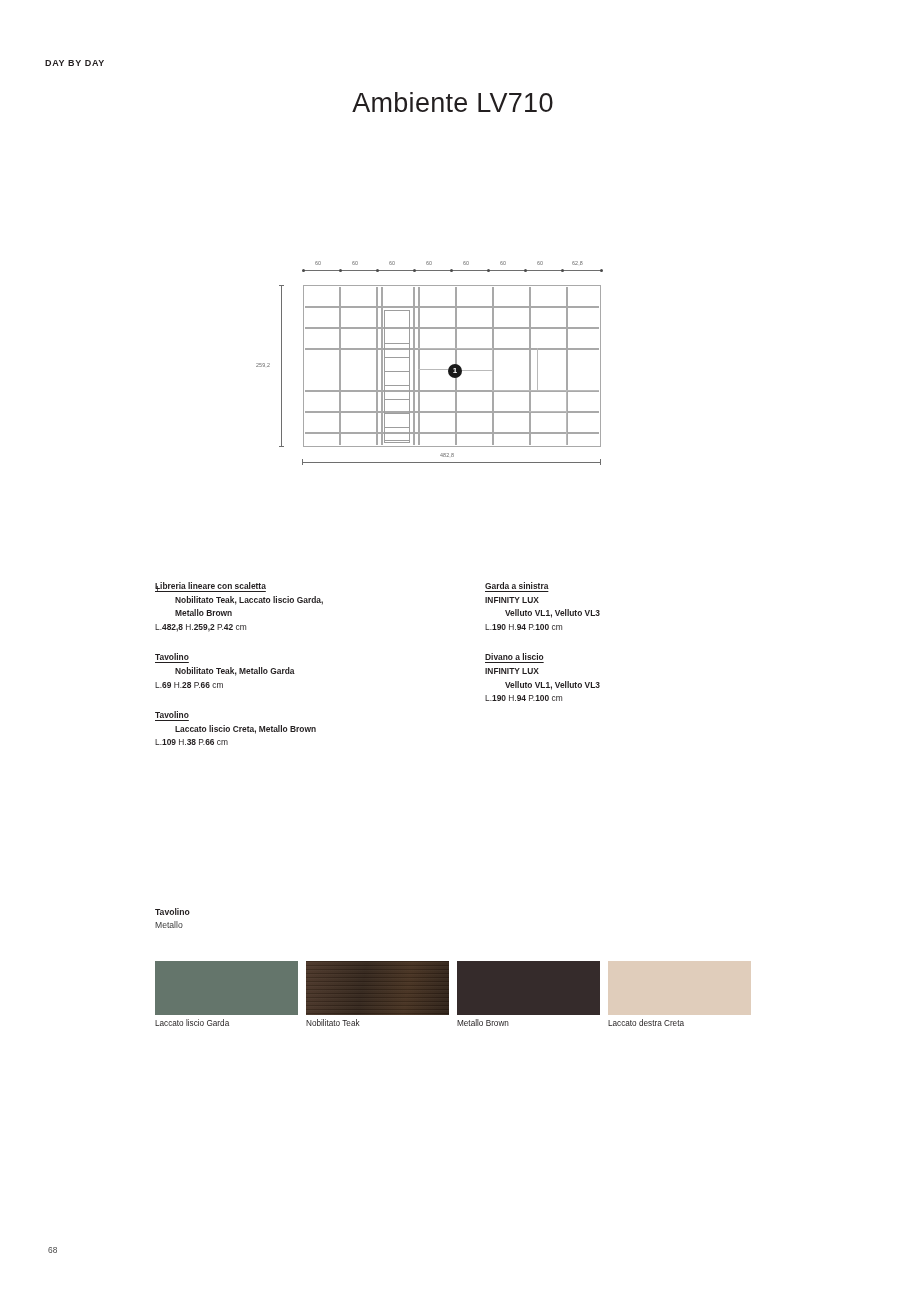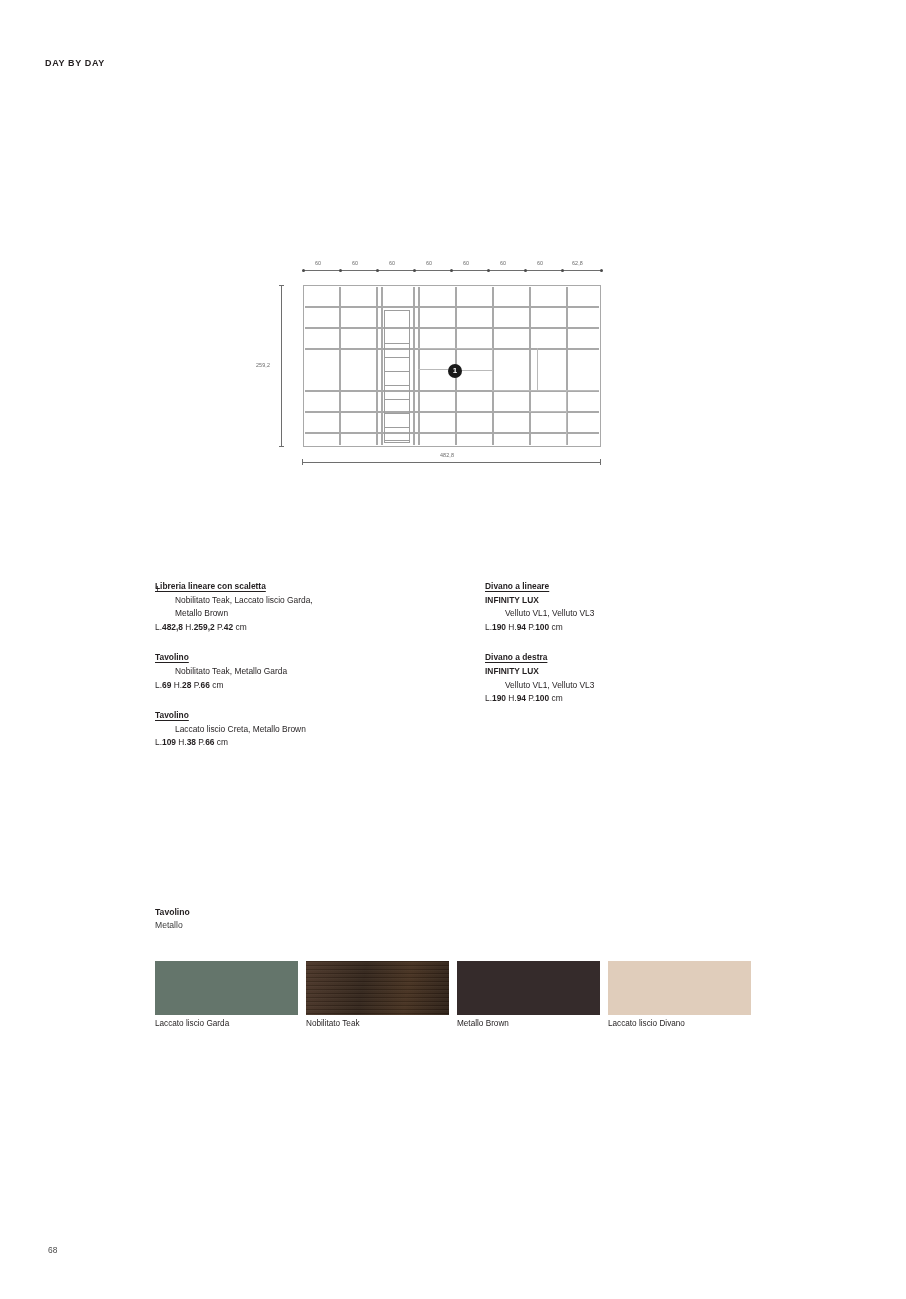--- a/index.html
+++ b/index.html
@@ -52,21 +52,21 @@
   
   .items{position:absolute;left:155px;top:580px;width:620px;}
   .col{position:absolute;top:0;font-size:8.4px;line-height:13.6px;color:#231f20;}
   .col-left{left:0;width:300px;}
   .col-right{left:330px;width:280px;}
   .itemnum{position:absolute;left:0;top:4px;font-size:8.4px;color:#231f20;}
   .block{margin-bottom:17px;}
   .block:last-child{margin-bottom:0;}
   .ititle{font-weight:bold;text-decoration:underline;text-underline-offset:2px;}
   .isub{font-weight:bold;}
-  .imat{font-weight:400;padding-left:20px;}
+  .imat{font-weight:700;padding-left:20px;}
   .idim{font-weight:400;}
   .idim b{font-weight:bold;}
 
   
   .fin{position:absolute;left:155px;top:906px;}
   .fin-t1{font-size:8.6px;font-weight:bold;line-height:13px;}
   .fin-t2{font-size:8.6px;font-weight:400;line-height:13px;color:#3b3b3b;}
   .swatches{position:absolute;left:155px;top:961px;width:620px;}
   .swrow{position:relative;height:80px;}
   .sw{position:absolute;width:143px;height:54px;}
@@ -85,20 +85,21 @@
 
   
   .pagenum{position:absolute;left:48px;top:1245px;font-size:8.4px;color:#4a4a4a;}
 </style>
 </head>
 <body>
 
 <div class="page">
 
   <div class="collection">DAY BY DAY</div>
+  <div class="title">Ambiente LV710</div>
 
   <div class="drawing">
 
     <div class="dimline dim-h" style="left:48px;top:20px;width:298px;"></div>
     <div class="tick" style="left:46.5px;top:18.5px;"></div>
     <div class="tick" style="left:83.5px;top:18.5px;"></div>
     <div class="tick" style="left:120.5px;top:18.5px;"></div>
     <div class="tick" style="left:157.5px;top:18.5px;"></div>
     <div class="tick" style="left:194.5px;top:18.5px;"></div>
     <div class="tick" style="left:231.5px;top:18.5px;"></div>
@@ -190,28 +191,28 @@
       <div class="block">
         <div class="ititle">Tavolino</div>
         <div class="imat">Laccato liscio Creta, Metallo Brown</div>
         <div class="idim"><span>L.</span><b>109</b> <span>H.</span><b>38</b> <span>P.</span><b>66</b> <span>cm</span></div>
       </div>
     </div>
 
     <div class="col col-right">
 
       <div class="block">
-        <div class="ititle">Divano a lineare</div>
+        <div class="ititle">Garda a sinistra</div>
         <div class="isub">INFINITY LUX</div>
         <div class="imat">Velluto VL1, Velluto VL3</div>
         <div class="idim"><span>L.</span><b>190</b> <span>H.</span><b>94</b> <span>P.</span><b>100</b> <span>cm</span></div>
       </div>
 
       <div class="block">
-        <div class="ititle">Divano a destra</div>
+        <div class="ititle">Divano a liscio</div>
         <div class="isub">INFINITY LUX</div>
         <div class="imat">Velluto VL1, Velluto VL3</div>
         <div class="idim"><span>L.</span><b>190</b> <span>H.</span><b>94</b> <span>P.</span><b>100</b> <span>cm</span></div>
       </div>
     </div>
   </div>
 
   <div class="fin">
     <div class="fin-t1">Tavolino</div>
     <div class="fin-t2">Metallo</div>
@@ -222,19 +223,19 @@
       <div class="sw" style="left:0px;background:#64756b;"></div>
       <div class="swlabel" style="left:0px;">Laccato liscio Garda</div>
 
       <div class="sw sw-teak" style="left:151px;"></div>
       <div class="swlabel" style="left:151px;">Nobilitato Teak</div>
 
       <div class="sw" style="left:302px;background:#352b2b;"></div>
       <div class="swlabel" style="left:302px;">Metallo Brown</div>
 
       <div class="sw" style="left:453px;background:#e0cdbb;"></div>
-      <div class="swlabel" style="left:453px;">Laccato liscio Divano</div>
+      <div class="swlabel" style="left:453px;">Laccato destra Creta</div>
     </div>
 
   </div>
 
   <div class="pagenum">68</div>
 </div>
 
 </body></html>

